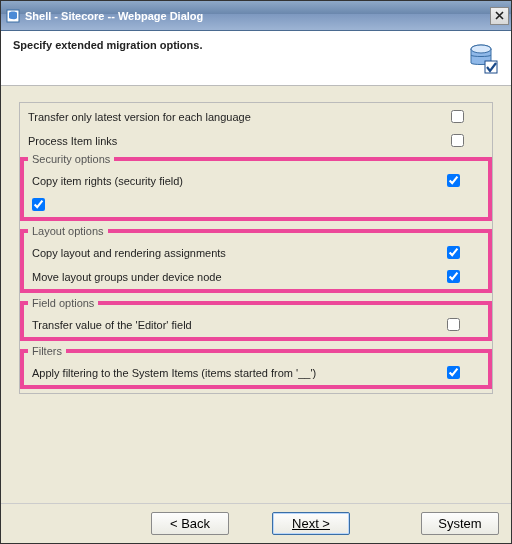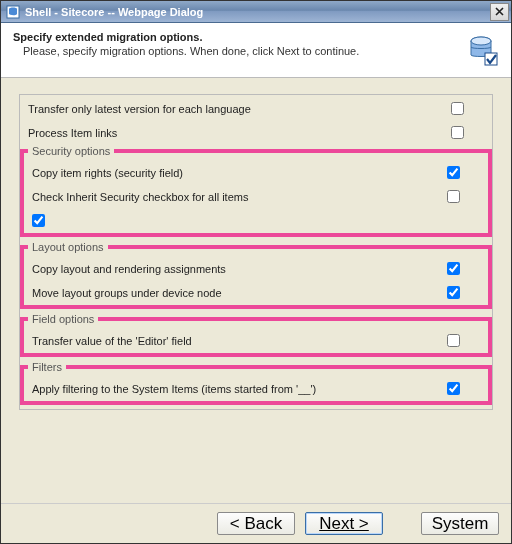--- a/index.html
+++ b/index.html
@@ -13,21 +13,21 @@
       background: #fff;
       width: 512px;
       height: 544px;
       border: 1px solid #333;
       display: flex;
       flex-direction: column;
       overflow: hidden;
     }
     .titlebar {
       background: linear-gradient(180deg, #8fa9c8 0%, #6a87ad 45%, #7e99c0 46%, #9db4d4 100%);
-      height: 22px;
+      height: 30px;
       display: flex;
       align-items: center;
       padding: 0 2px 0 4px;
       border-bottom: 1px solid #4a6a90;
     }
     .titlebar-icon {
       width: 16px;
       height: 16px;
       margin-right: 4px;
       display: flex;
@@ -121,21 +121,22 @@
       justify-content: flex-end;
       gap: 10px;
     }
     .btn {
       min-width: 78px;
       height: 23px;
       background: linear-gradient(180deg, #fdfdfd, #ebebe4);
       border: 1px solid #8a8a8a;
       border-radius: 2px;
       cursor: pointer;
-      font-size: 17px;
+      font-size: 13px;
+      margin-left: 33px;
     }
     .btn.default {
       border: 1px solid #3a6ea5;
       box-shadow: inset 0 0 0 1px #b8d6fb;
       text-decoration: underline;
     }
     .gap {
       width: 18px;
     }
   </style>
@@ -153,21 +154,20 @@
   <div class="close-btn">
     <svg width="9" height="9" viewBox="0 0 9 9">
         <path d="M1 1 L8 8 M8 1 L1 8" stroke="#222" stroke-width="1.6"></path>
       </svg>
   </div>
 </div>
 
 <div class="header">
   <div class="header-text">
     <div class="header-title">Specify extended migration options.</div>
-    <div class="header-desc">Please, specify migration options. When done, click Next to continue.</div>
   </div>
   <div class="header-icon">
     <svg width="32" height="32" viewBox="0 0 32 32">
       <ellipse cx="14" cy="6" rx="10" ry="4" fill="#b8d6f6" stroke="#3a6ea5"></ellipse>
       <path d="M4 6 L4 20 C4 22 24 22 24 20 L24 6" fill="#8fb8e8" stroke="#3a6ea5"></path>
       <ellipse cx="14" cy="6" rx="10" ry="4" fill="#d8e8fb" stroke="#3a6ea5"></ellipse>
       <path d="M4 12 C4 14 24 14 24 12" fill="none" stroke="#3a6ea5"></path>
       <rect x="18" y="18" width="12" height="12" fill="#fff" stroke="#1a4a8a"></rect>
       <path d="M20 24 L23 28 L29 20" stroke="#1a4a8a" stroke-width="2.2" fill="none"></path>
     </svg>
@@ -186,24 +186,20 @@
       <input type="checkbox" class="cb" style="">
     </div>
 
     <fieldset class="group">
       <legend>Security options</legend>
       <div class="row">
         <span class="row-label">Copy item rights (security field)</span>
         <input type="checkbox" class="cb" checked="" style="">
       </div>
       <div class="row">
-        <span class="row-label">Check Inherit Security checkbox for all items</span>
-        <input type="checkbox" class="cb" style="">
-      </div>
-      <div class="row">
         <input type="checkbox" class="cb" checked="" style="">
       </div>
     </fieldset>
 
     <fieldset class="group">
       <legend>Layout options</legend>
       <div class="row">
         <span class="row-label">Copy layout and rendering assignments</span>
         <input type="checkbox" class="cb" checked="" style="">
       </div>

